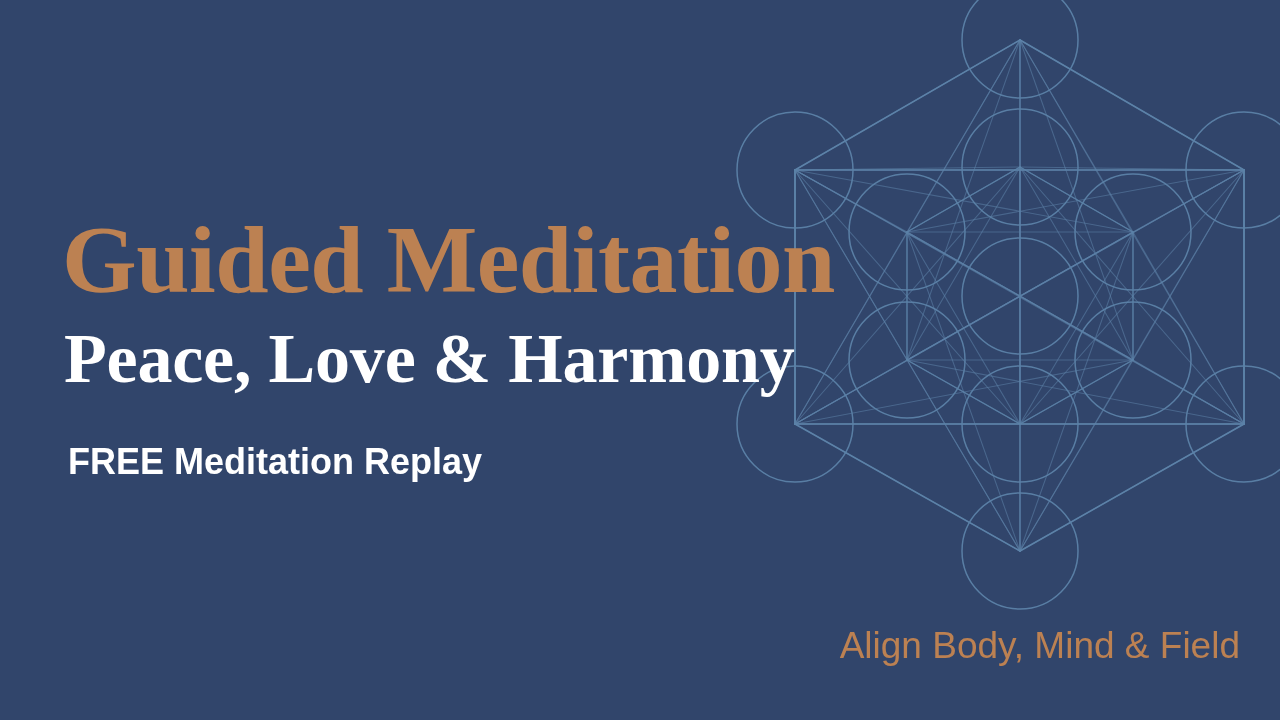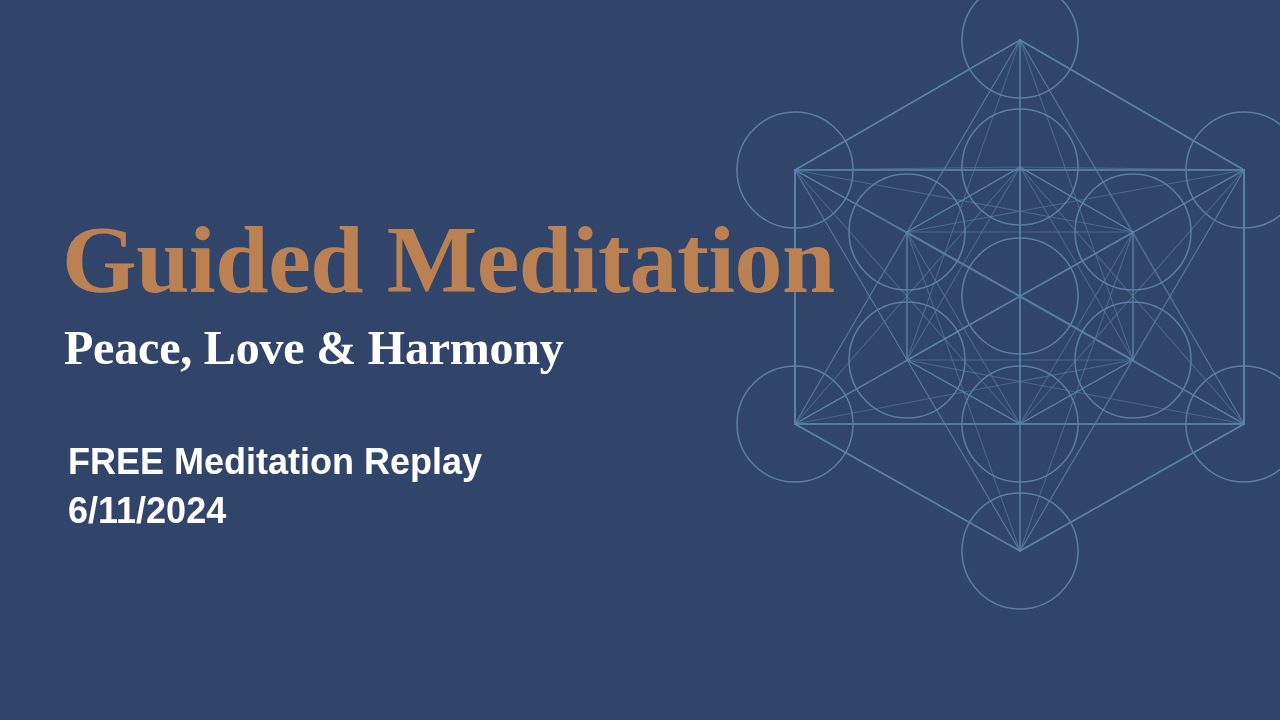--- a/index.html
+++ b/index.html
@@ -44,21 +44,21 @@
     color: #BC8152;
     white-space: nowrap;
   }
   .subhead {
     position: absolute;
     left: 64px;
     top: 324px;
     margin: 0;
     font-family: "Liberation Serif", "DejaVu Serif", serif;
     font-weight: bold;
-    font-size: 48px;
+    font-size: 70px;
     line-height: 1.0;
     letter-spacing: -0.2px;
     color: #FFFFFF;
     white-space: nowrap;
   }
   .detail-block {
     position: absolute;
     left: 68px;
     top: 438px;
   }
@@ -203,18 +203,18 @@
   </svg>
 
   <div class="text-layer">
 
     <h1 class="headline">Guided Meditation</h1>
 
     <h2 class="subhead">Peace, Love &amp; Harmony</h2>
 
     <div class="detail-block">
       <p class="detail-line">FREE Meditation Replay</p>
-      <p class="detail-line">6/11/2024</p>
     </div>
 
+    <p class="tagline">Align Body, Mind &amp; Field</p>
 
   </div>
 </div>
 
 </body></html>

